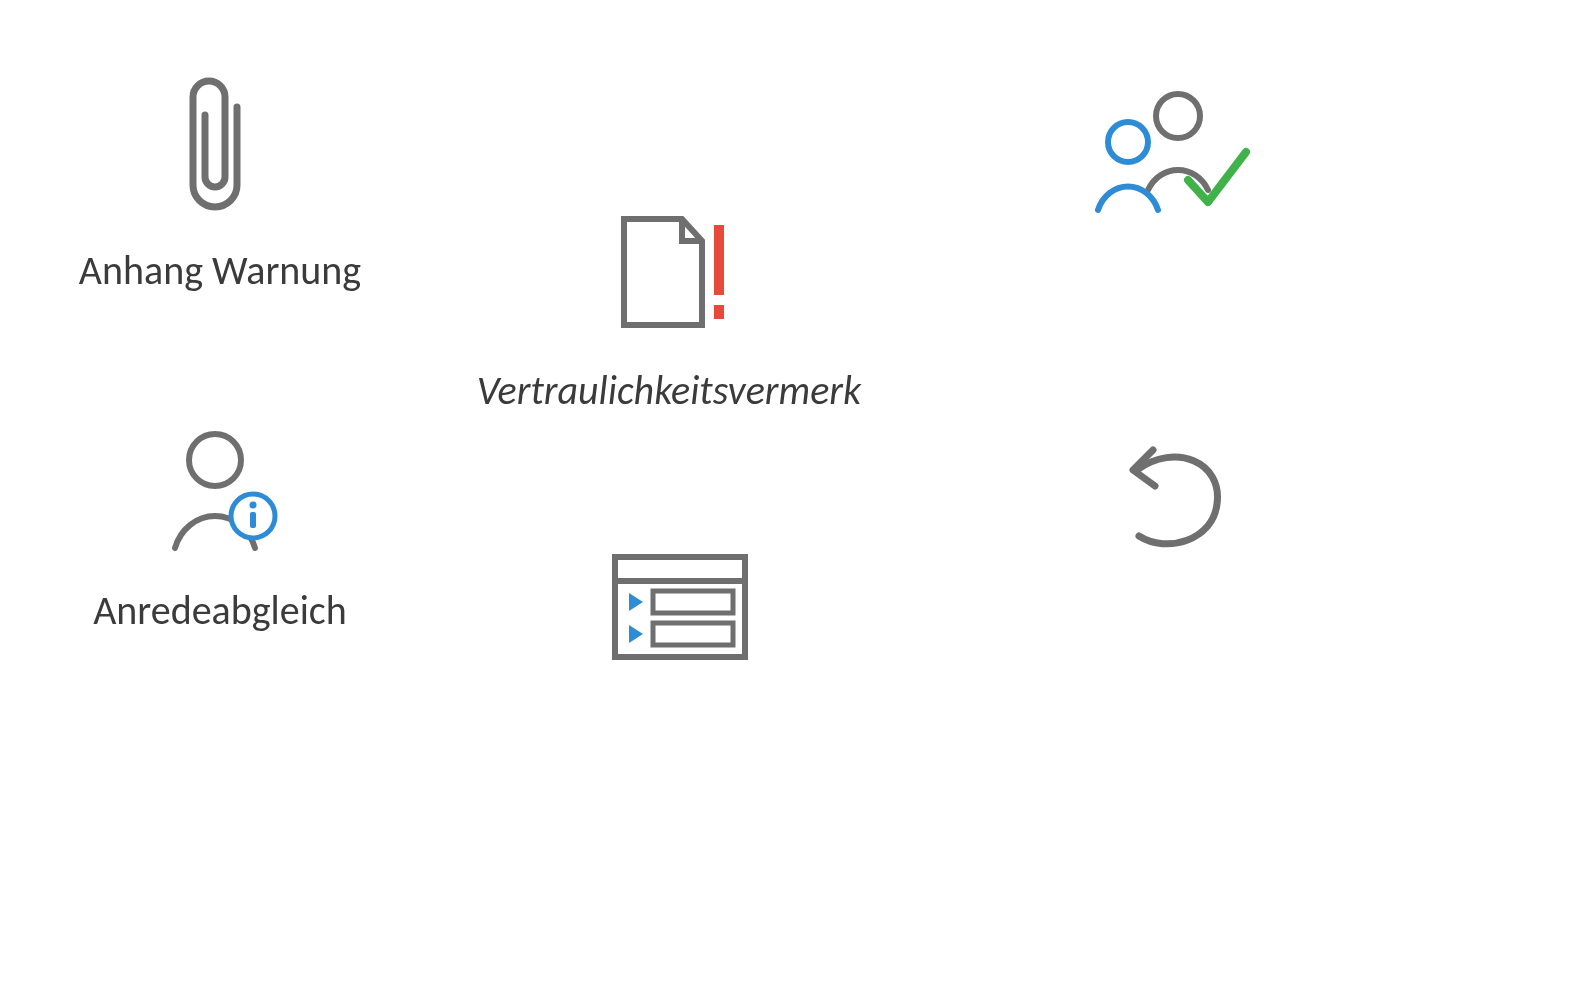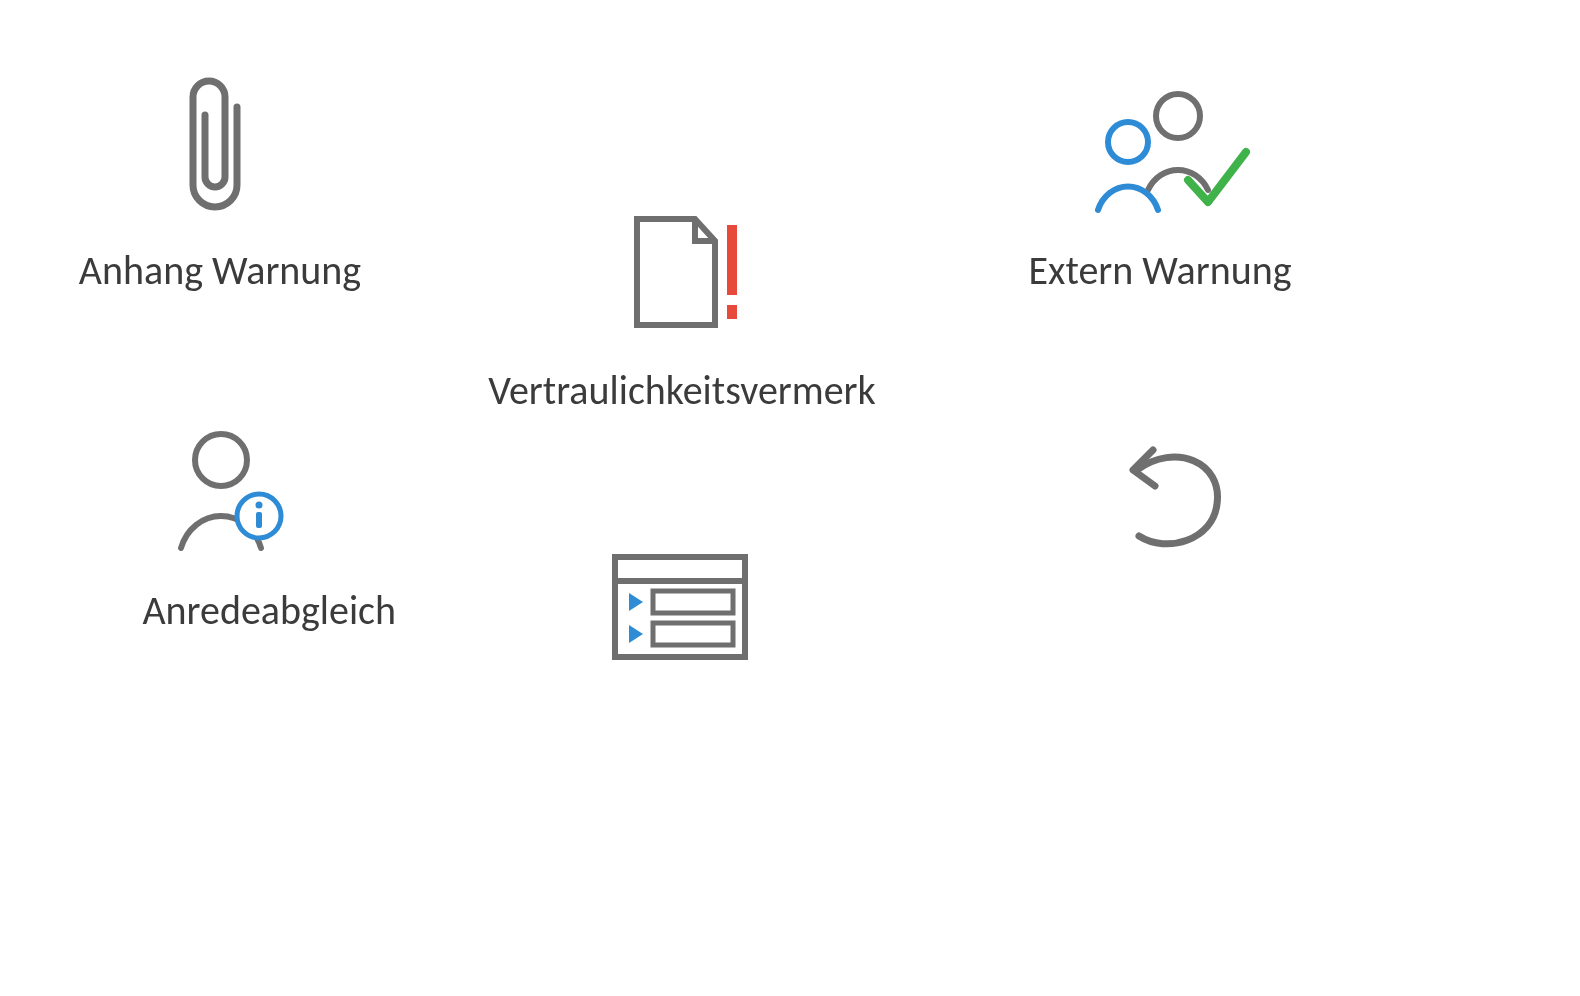--- a/index.html
+++ b/index.html
@@ -49,21 +49,21 @@
                  L8 30
                  A16 16 0 0 1 40 30
                  L40 110
                  A10 10 0 0 1 20 110
                  L20 48" fill="none" stroke="#6f6f6f" stroke-width="7" stroke-linecap="round"></path>
       </svg>
     </div>
     <div class="label">Anhang Warnung</div>
   </div>
 
-  <div class="item" style="left:412px; top:170px; width:540px;">
+  <div class="item" style="left:399px; top:170px; width:540px;font-style:italic;">
     <div class="icon-box" style="height:150px;">
       <svg width="130" height="130" viewBox="0 0 130 130">
 
         <path d="M20 12 H78 L98 34 V118 H20 Z" fill="none" stroke="#6f6f6f" stroke-width="6" stroke-linejoin="miter"></path>
         <path d="M78 12 V34 H98" fill="none" stroke="#6f6f6f" stroke-width="6" stroke-linejoin="miter"></path>
 
         <rect x="110" y="18" width="10" height="70" fill="#e74a3b"></rect>
         <rect x="110" y="98" width="10" height="14" fill="#e74a3b"></rect>
       </svg>
     </div>
@@ -76,24 +76,23 @@
 
         <circle cx="108" cy="34" r="22" fill="none" stroke="#6f6f6f" stroke-width="6"></circle>
         <path d="M78 108 a34 38 0 0 1 60 0" fill="none" stroke="#6f6f6f" stroke-width="6" stroke-linecap="round"></path>
 
         <circle cx="58" cy="60" r="20" fill="#ffffff" stroke="#2e8cd6" stroke-width="6"></circle>
         <path d="M28 128 a32 36 0 0 1 60 0" fill="none" stroke="#2e8cd6" stroke-width="6" stroke-linecap="round"></path>
 
         <path d="M118 98 L138 120 L176 70" fill="none" stroke="#3fb24a" stroke-width="8" stroke-linecap="round" stroke-linejoin="round"></path>
       </svg>
     </div>
-    <div class="label">Extern Warnung</div>
   </div>
 
-  <div class="item" style="left:56px; top:390px; width:340px;text-align:right;">
+  <div class="item" style="left:50px; top:390px; width:340px;">
     <div class="icon-box" style="height:150px;">
       <svg width="130" height="140" viewBox="0 0 130 140">
 
         <circle cx="60" cy="38" r="26" fill="none" stroke="#6f6f6f" stroke-width="6"></circle>
         <path d="M20 126 a42 46 0 0 1 80 0" fill="none" stroke="#6f6f6f" stroke-width="6" stroke-linecap="round"></path>
 
         <circle cx="98" cy="94" r="22" fill="#ffffff" stroke="#2e8cd6" stroke-width="5"></circle>
         <circle cx="98" cy="83" r="3.5" fill="#2e8cd6"></circle>
         <rect x="95" y="90" width="6" height="16" rx="2" fill="#2e8cd6"></rect>
       </svg>

